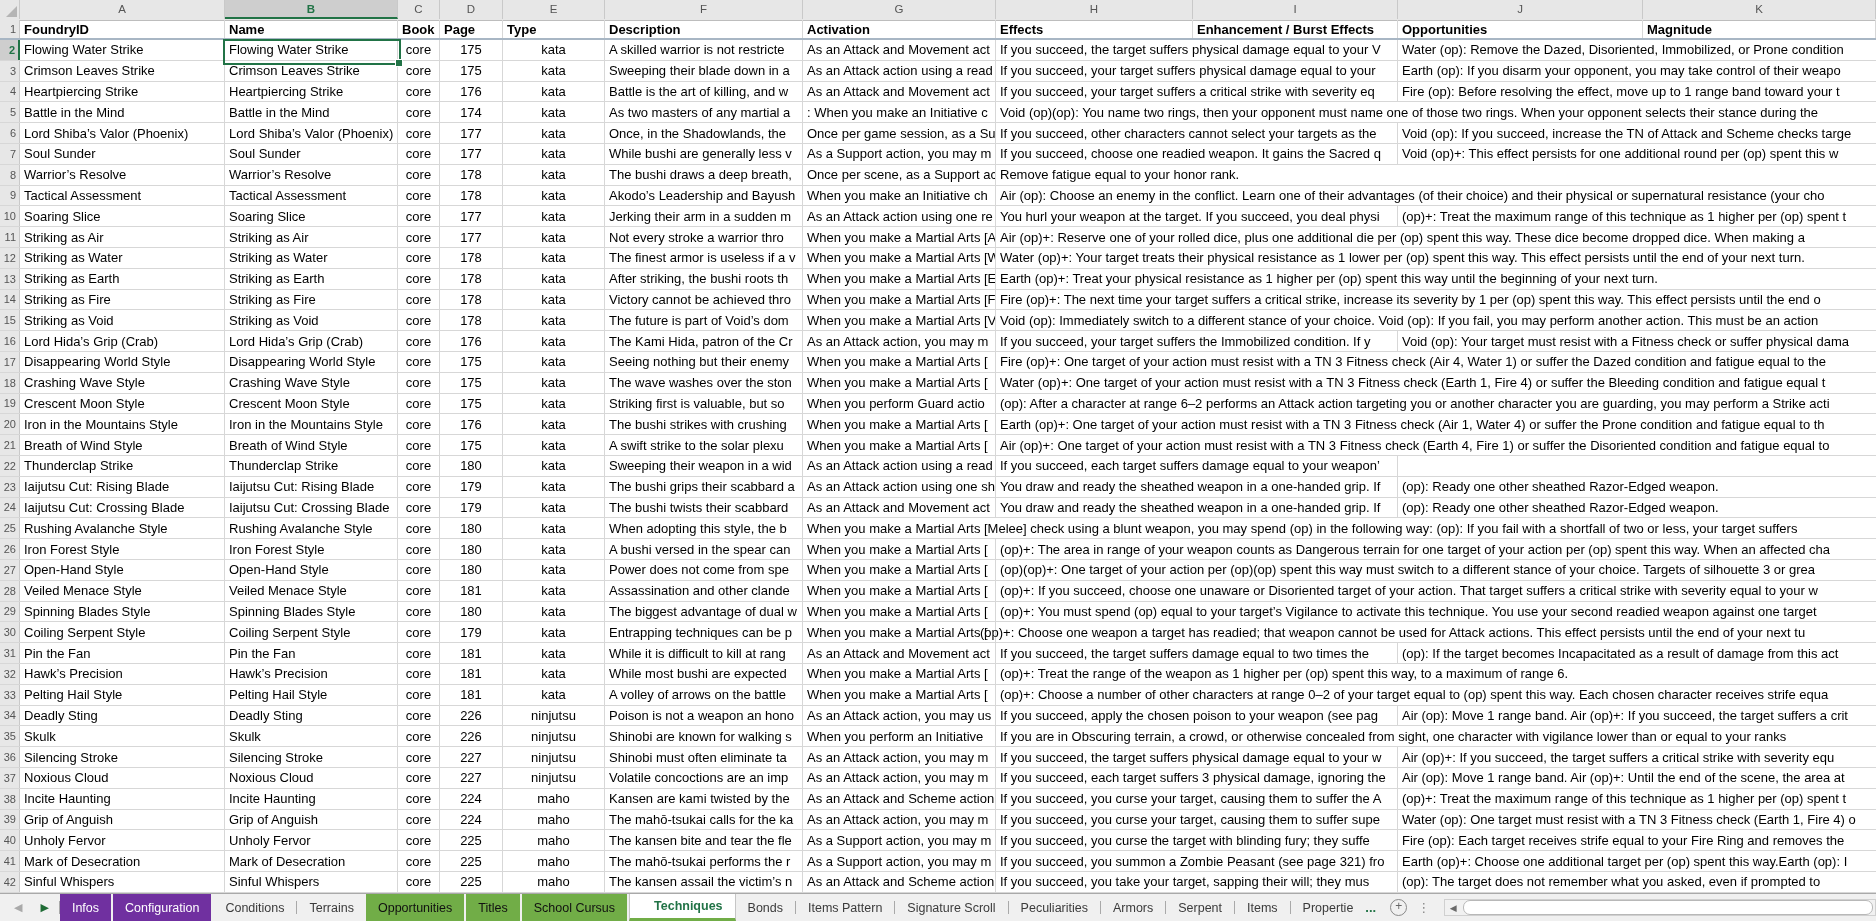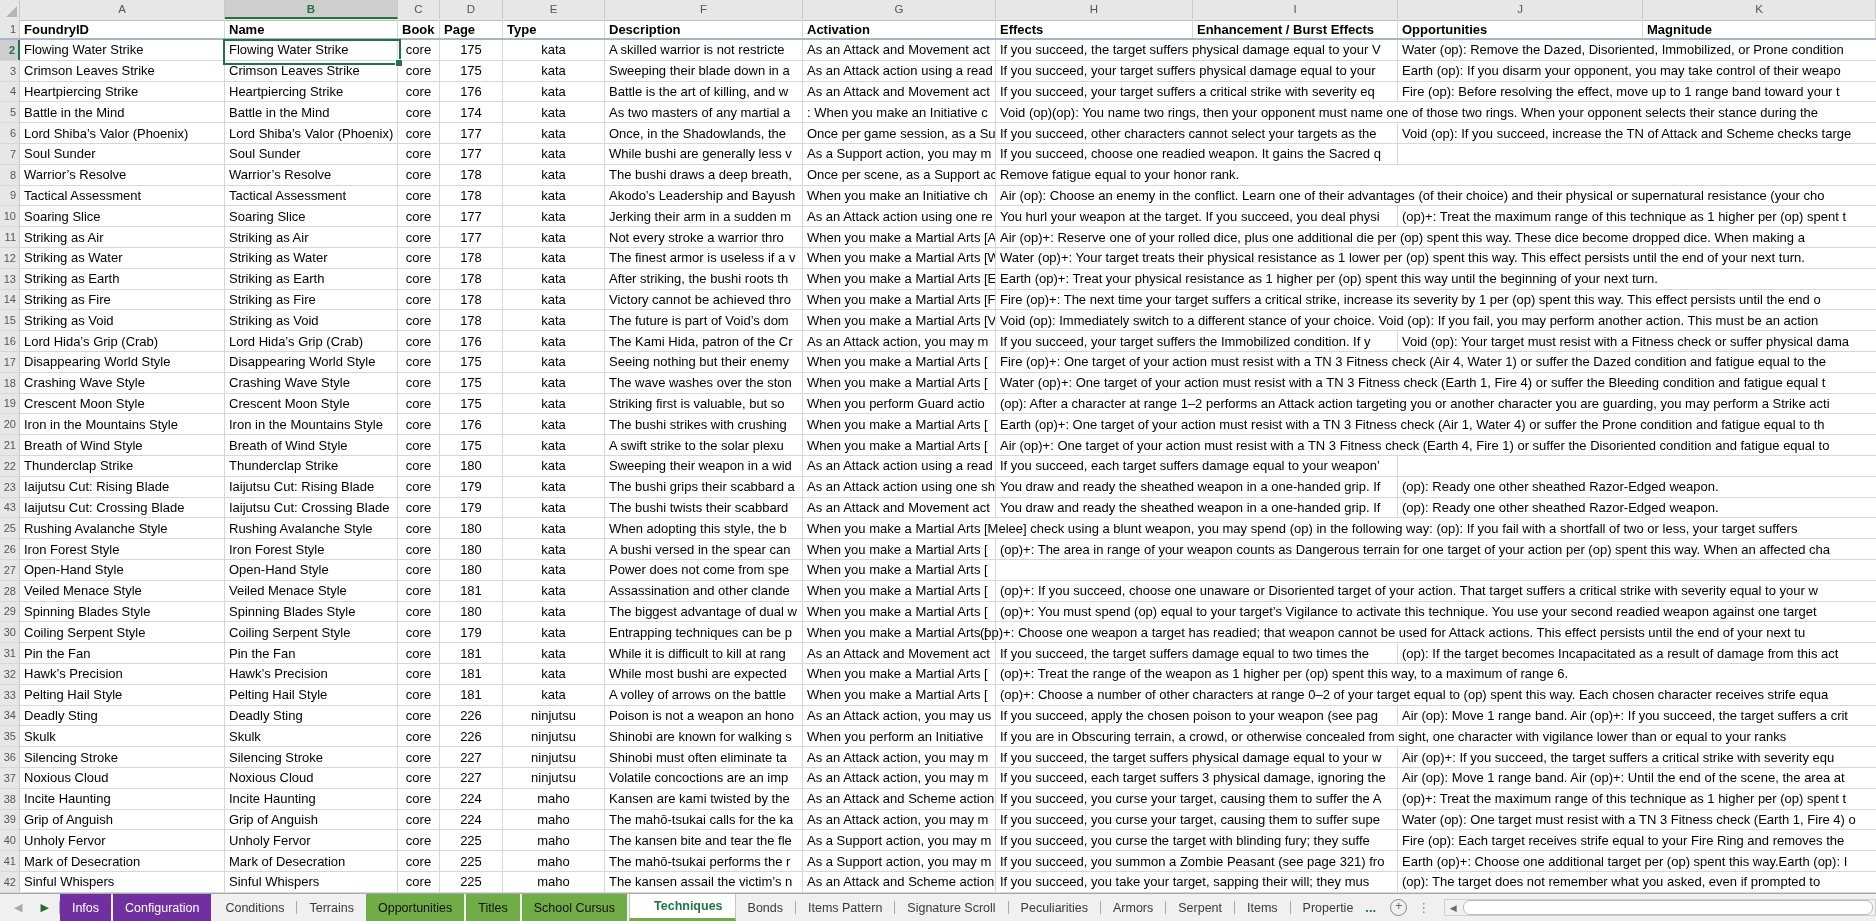--- a/index.html
+++ b/index.html
@@ -162,20 +162,21 @@
       <div class="row" style="top: 144px; height: 20.8px;">
         <div class="rownum">7</div>
         <div class="cell vb" style="left: 20px; width: 205px;">Soul Sunder</div>
         <div class="cell vb" style="left: 225px; width: 173px;">Soul Sunder</div>
         <div class="cell ctr vb" style="left: 398px; width: 42px;">core</div>
         <div class="cell ctr vb" style="left: 440px; width: 63px;">177</div>
         <div class="cell ctr vb" style="left: 503px; width: 102px;">kata</div>
         <div class="cell vb" style="left: 605px; width: 198px;">While bushi are generally less v</div>
         <div class="cell vb" style="left: 803px; width: 193px;">As a Support action, you may m</div>
         <div class="cell vb" style="left: 996px; width: 402px;">If you succeed, choose one readied weapon. It gains the Sacred q</div>
+        <div class="cell" style="left: 1398px; width: 478px;">Void (op)+: This effect persists for one additional round per (op) spent this w</div>
       </div>
       <div class="row" style="top: 164.8px; height: 20.8px;">
         <div class="rownum">8</div>
         <div class="cell vb" style="left: 20px; width: 205px;">Warrior’s Resolve</div>
         <div class="cell vb" style="left: 225px; width: 173px;">Warrior’s Resolve</div>
         <div class="cell ctr vb" style="left: 398px; width: 42px;">core</div>
         <div class="cell ctr vb" style="left: 440px; width: 63px;">178</div>
         <div class="cell ctr vb" style="left: 503px; width: 102px;">kata</div>
         <div class="cell vb" style="left: 605px; width: 198px;">The bushi draws a deep breath,</div>
         <div class="cell vb" style="left: 803px; width: 193px;">Once per scene, as a Support ac</div>
@@ -295,21 +296,21 @@
       </div>
       <div class="row" style="top: 393.6px; height: 20.8px;">
         <div class="rownum">19</div>
         <div class="cell vb" style="left: 20px; width: 205px;">Crescent Moon Style</div>
         <div class="cell vb" style="left: 225px; width: 173px;">Crescent Moon Style</div>
         <div class="cell ctr vb" style="left: 398px; width: 42px;">core</div>
         <div class="cell ctr vb" style="left: 440px; width: 63px;">175</div>
         <div class="cell ctr vb" style="left: 503px; width: 102px;">kata</div>
         <div class="cell vb" style="left: 605px; width: 198px;">Striking first is valuable, but so</div>
         <div class="cell vb" style="left: 803px; width: 193px;">When you perform Guard actio</div>
-        <div class="cell" style="left: 996px; width: 880px;">(op): After a character at range 1–2 performs an Attack action targeting you or another character you are guarding, you may perform a Strike acti</div>
+        <div class="cell" style="left: 996px; width: 880px;">(op): After a character at range 6–2 performs an Attack action targeting you or another character you are guarding, you may perform a Strike acti</div>
       </div>
       <div class="row" style="top: 414.4px; height: 20.8px;">
         <div class="rownum">20</div>
         <div class="cell vb" style="left: 20px; width: 205px;">Iron in the Mountains Style</div>
         <div class="cell vb" style="left: 225px; width: 173px;">Iron in the Mountains Style</div>
         <div class="cell ctr vb" style="left: 398px; width: 42px;">core</div>
         <div class="cell ctr vb" style="left: 440px; width: 63px;">176</div>
         <div class="cell ctr vb" style="left: 503px; width: 102px;">kata</div>
         <div class="cell vb" style="left: 605px; width: 198px;">The bushi strikes with crushing</div>
         <div class="cell vb" style="left: 803px; width: 193px;">When you make a Martial Arts [</div>
@@ -343,21 +344,21 @@
         <div class="cell vb" style="left: 225px; width: 173px;">Iaijutsu Cut: Rising Blade</div>
         <div class="cell ctr vb" style="left: 398px; width: 42px;">core</div>
         <div class="cell ctr vb" style="left: 440px; width: 63px;">179</div>
         <div class="cell ctr vb" style="left: 503px; width: 102px;">kata</div>
         <div class="cell vb" style="left: 605px; width: 198px;">The bushi grips their scabbard a</div>
         <div class="cell vb" style="left: 803px; width: 193px;">As an Attack action using one sh</div>
         <div class="cell vb" style="left: 996px; width: 402px;">You draw and ready the sheathed weapon in a one-handed grip. If</div>
         <div class="cell" style="left: 1398px; width: 478px;">(op): Ready one other sheathed Razor-Edged weapon.</div>
       </div>
       <div class="row" style="top: 497.6px; height: 20.8px;">
-        <div class="rownum">43</div>
+        <div class="rownum">24</div>
         <div class="cell vb" style="left: 20px; width: 205px;">Iaijutsu Cut: Crossing Blade</div>
         <div class="cell vb" style="left: 225px; width: 173px;">Iaijutsu Cut: Crossing Blade</div>
         <div class="cell ctr vb" style="left: 398px; width: 42px;">core</div>
         <div class="cell ctr vb" style="left: 440px; width: 63px;">179</div>
         <div class="cell ctr vb" style="left: 503px; width: 102px;">kata</div>
         <div class="cell vb" style="left: 605px; width: 198px;">The bushi twists their scabbard</div>
         <div class="cell vb" style="left: 803px; width: 193px;">As an Attack and Movement act</div>
         <div class="cell vb" style="left: 996px; width: 402px;">You draw and ready the sheathed weapon in a one-handed grip. If</div>
         <div class="cell" style="left: 1398px; width: 478px;">(op): Ready one other sheathed Razor-Edged weapon.</div>
       </div>
@@ -384,20 +385,21 @@
       </div>
       <div class="row" style="top: 560px; height: 20.8px;">
         <div class="rownum">27</div>
         <div class="cell vb" style="left: 20px; width: 205px;">Open-Hand Style</div>
         <div class="cell vb" style="left: 225px; width: 173px;">Open-Hand Style</div>
         <div class="cell ctr vb" style="left: 398px; width: 42px;">core</div>
         <div class="cell ctr vb" style="left: 440px; width: 63px;">180</div>
         <div class="cell ctr vb" style="left: 503px; width: 102px;">kata</div>
         <div class="cell vb" style="left: 605px; width: 198px;">Power does not come from spe</div>
         <div class="cell vb" style="left: 803px; width: 193px;">When you make a Martial Arts [</div>
+        <div class="cell" style="left: 996px; width: 880px;">(op)(op)+: One target of your action per (op)(op) spent this way must switch to a different stance of your choice. Targets of silhouette 3 or grea</div>
       </div>
       <div class="row" style="top: 580.8px; height: 20.8px;">
         <div class="rownum">28</div>
         <div class="cell vb" style="left: 20px; width: 205px;">Veiled Menace Style</div>
         <div class="cell vb" style="left: 225px; width: 173px;">Veiled Menace Style</div>
         <div class="cell ctr vb" style="left: 398px; width: 42px;">core</div>
         <div class="cell ctr vb" style="left: 440px; width: 63px;">181</div>
         <div class="cell ctr vb" style="left: 503px; width: 102px;">kata</div>
         <div class="cell vb" style="left: 605px; width: 198px;">Assassination and other clande</div>
         <div class="cell vb" style="left: 803px; width: 193px;">When you make a Martial Arts [</div>

